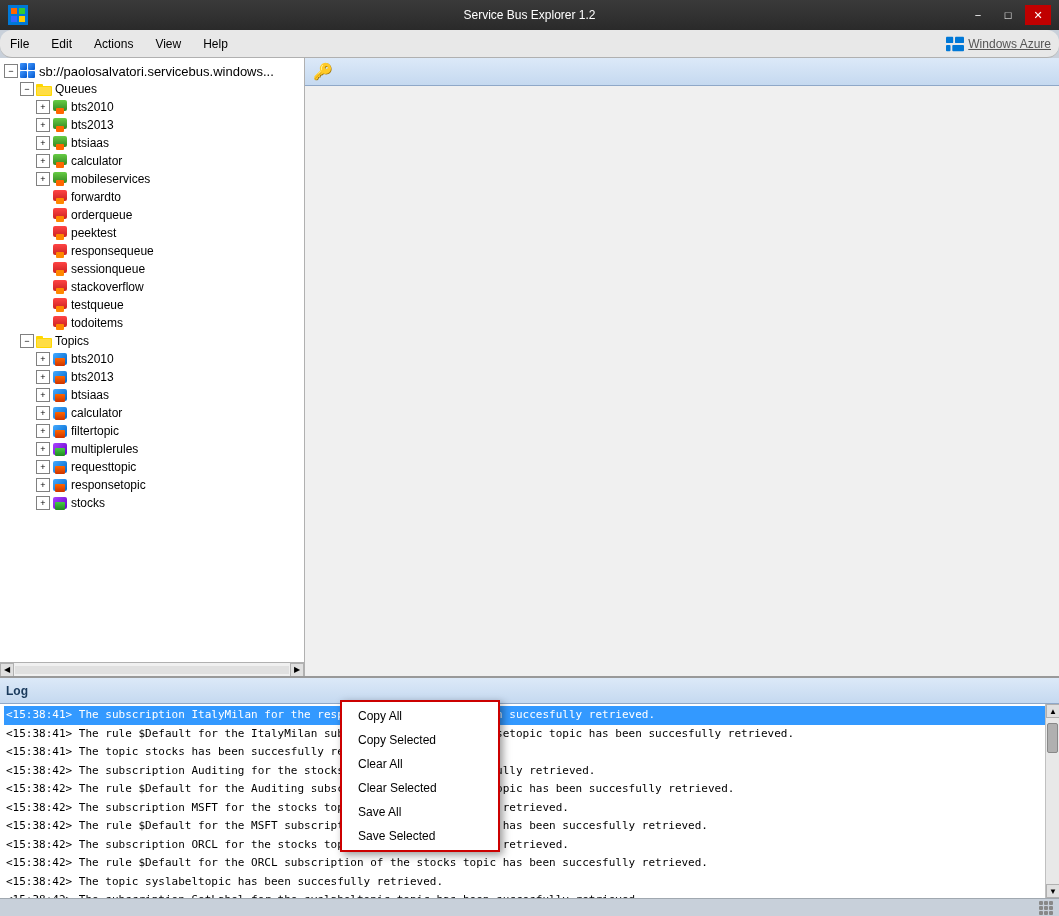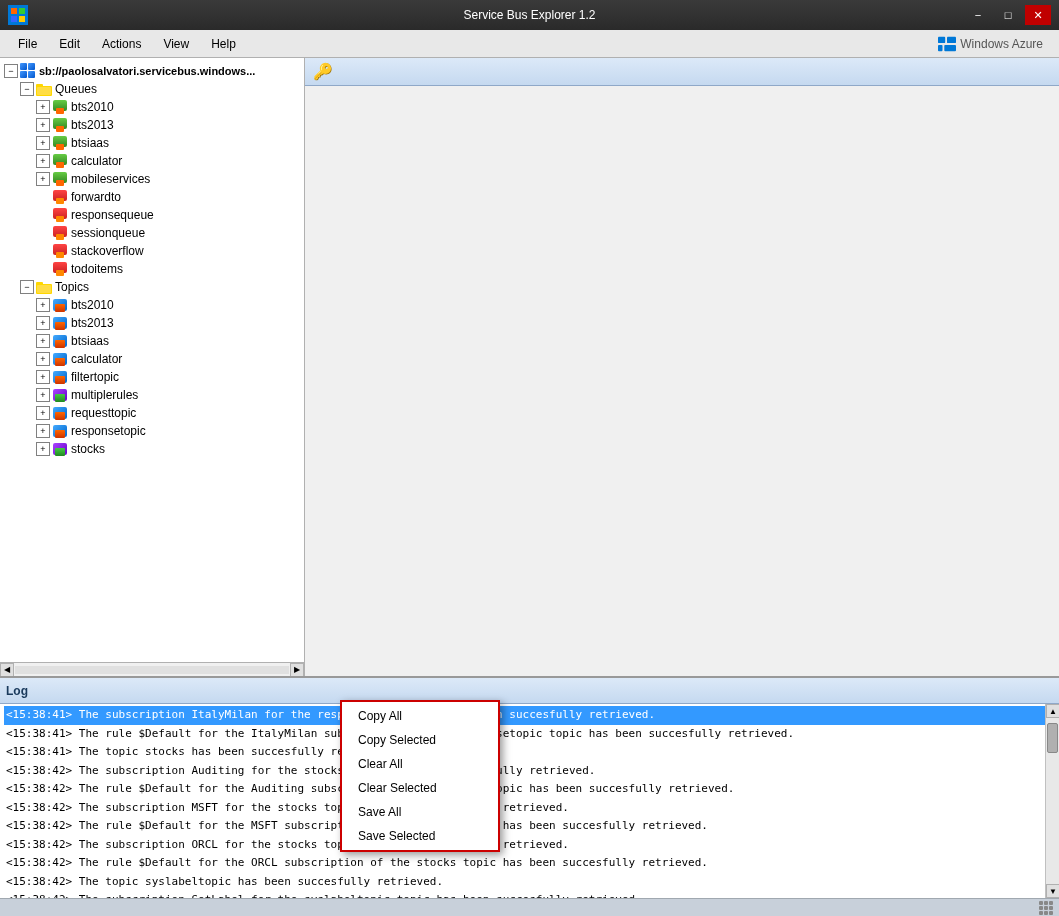--- a/index.html
+++ b/index.html
@@ -64,42 +64,44 @@
       background: transparent;
     }
     .title-btn.close { background: #c00000; }
 
     
     .menu-bar {
       height: 28px;
       background: #e8e8e8;
       display: flex;
       align-items: center;
-      padding: 0 8px;
+      padding: 0 0;
       border-bottom: 1px solid #b0b0b0;
       justify-content: space-between;
+      border-radius: 12px;
     }
     .menu-items {
       display: flex;
       align-items: center;
       gap: 2px;
     }
     .menu-item {
       padding: 3px 10px;
       cursor: pointer;
       font-size: 12px;
       color: #000;
     }
     .menu-azure {
       display: flex;
       align-items: center;
       gap: 4px;
       font-size: 12px;
       color: #555;
       margin-right: 8px;
+      text-decoration: underline;
     }
     .azure-logo {
       width: 18px;
       height: 18px;
     }
 
     
     .main-content {
       display: flex;
       height: calc(916px - 30px - 28px);
@@ -526,21 +528,21 @@
         <div class="tree-item tree-indent-0">
           <div class="expand-btn">−</div>
           <div class="tree-icon">
             <div class="icon-namespace-grid">
               <div></div>
                 <div></div>
                 <div></div>
                 <div></div>
             </div>
           </div>
-          <span style="font-size:11px;font-weight:bold;">sb://paolosalvatori.servicebus.windows...</span>
+          <span style="font-size:13px;">sb://paolosalvatori.servicebus.windows...</span>
         </div>
 
         <div class="tree-item tree-indent-1">
           <div class="expand-btn">−</div>
           <div class="tree-icon">
             <svg width="16" height="14" viewBox="0 0 16 14">
               <rect x="0" y="4" width="16" height="10" fill="#ffd700" rx="1"></rect>
               <rect x="0" y="2" width="7" height="5" fill="#ffd700" rx="1"></rect>
               <rect x="1" y="5" width="14" height="8" fill="#ffdd44" rx="1"></rect>
             </svg>
@@ -588,35 +590,56 @@
           <div class="tree-icon">
               <div class="icon-queue-red"></div>
             </div>
           <span>forwardto</span>
         </div>
         <div class="tree-item tree-indent-2">
           <div style="width:14px;margin-right:2px;"></div>
           <div class="tree-icon">
               <div class="icon-queue-red"></div>
             </div>
+          <span>orderqueue</span>
+        </div>
+        <div class="tree-item tree-indent-2">
+          <div style="width:14px;margin-right:2px;"></div>
+          <div class="tree-icon">
+              <div class="icon-queue-red"></div>
+            </div>
+          <span>peektest</span>
+        </div>
+        <div class="tree-item tree-indent-2">
+          <div style="width:14px;margin-right:2px;"></div>
+          <div class="tree-icon">
+              <div class="icon-queue-red"></div>
+            </div>
           <span>responsequeue</span>
         </div>
         <div class="tree-item tree-indent-2">
           <div style="width:14px;margin-right:2px;"></div>
           <div class="tree-icon">
               <div class="icon-queue-red"></div>
             </div>
           <span>sessionqueue</span>
         </div>
         <div class="tree-item tree-indent-2">
           <div style="width:14px;margin-right:2px;"></div>
           <div class="tree-icon">
               <div class="icon-queue-red"></div>
             </div>
           <span>stackoverflow</span>
+        </div>
+        <div class="tree-item tree-indent-2">
+          <div style="width:14px;margin-right:2px;"></div>
+          <div class="tree-icon">
+              <div class="icon-queue-red"></div>
+            </div>
+          <span>testqueue</span>
         </div>
         <div class="tree-item tree-indent-2">
           <div style="width:14px;margin-right:2px;"></div>
           <div class="tree-icon">
               <div class="icon-queue-red"></div>
             </div>
           <span>todoitems</span>
         </div>
 
         <div class="tree-item tree-indent-1">

